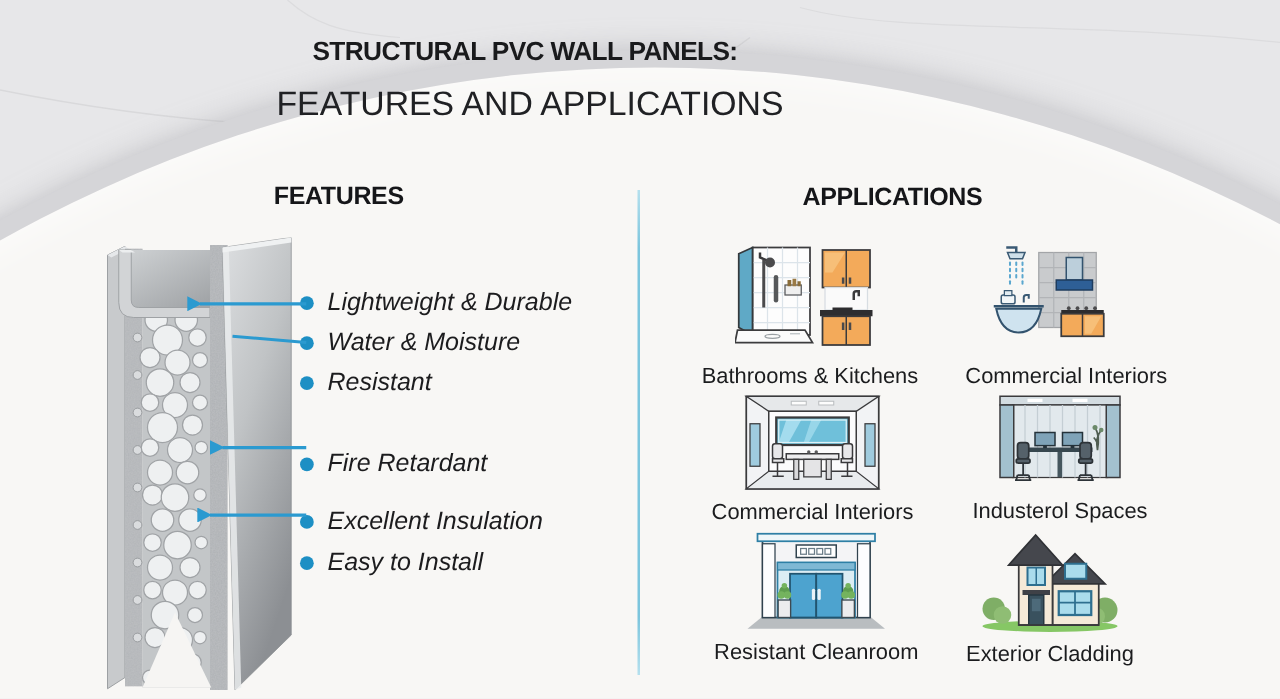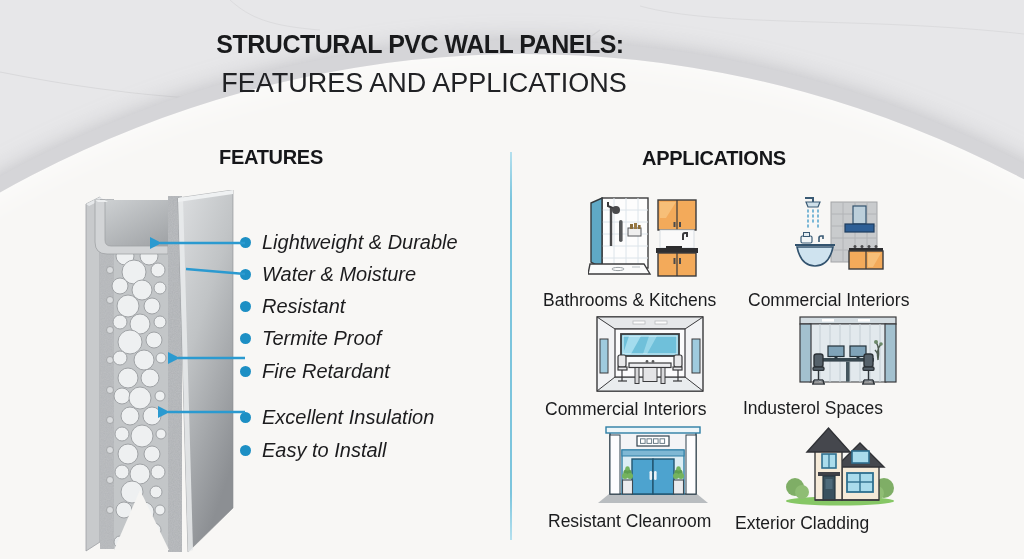--- a/index.html
+++ b/index.html
@@ -14,21 +14,21 @@
     border-radius:50%;
     background:#f8f7f5;
     border:14px solid #d5d5d8;
     box-shadow:0 0 22px rgba(160,160,166,.55), inset 0 0 40px rgba(255,255,255,.8);
     z-index:2;
   }
   .layer{position:absolute;left:0;top:0;width:1024px;height:559px;z-index:5;}
 
   .title-line1{
     position:absolute;left:0;top:30px;width:840px;text-align:center;
-    font-size:25px;font-weight:800;letter-spacing:-.5px;color:#191a1c;
+    font-size:21px;font-weight:800;letter-spacing:-.5px;color:#191a1c;
   }
   .title-line2{
     position:absolute;left:0;top:68px;width:848px;text-align:center;
     font-size:27px;font-weight:400;letter-spacing:0;color:#202124;
   }
   .section-heading{
     position:absolute;font-size:20px;font-weight:800;letter-spacing:-.3px;color:#151619;
   }
   .heading-features{left:160px;top:146px;width:222px;text-align:center;}
   .heading-apps{left:642px;top:147px;width:222px;}
@@ -44,21 +44,21 @@
   .feature-text{font-size:20px;color:#1c1c1e;white-space:nowrap;}
 
   .divider{
     position:absolute;left:510px;top:152px;width:2px;height:388px;
     background:linear-gradient(180deg,#b5e0ee 0%,#7cc5dd 12%,#7cc5dd 88%,#b5e0ee 100%);
   }
 
   .panel-illustration{position:absolute;left:70px;top:190px;z-index:5;}
   .callout-arrows{position:absolute;left:0;top:0;z-index:6;}
 
-  .app-cell{position:absolute;width:210px;z-index:5;}
+  .app-cell{position:absolute;width:210px;text-align:center;z-index:5;}
   .app-icon{display:block;margin:0 auto;}
   .app-label{font-size:17.5px;color:#1b1c1e;margin-top:6px;white-space:nowrap;}
 </style>
 </head>
 <body>
 
 <div class="canvas">
 
   <svg class="marble-cracks" width="1024" height="559">
     <path d="M0,72 C120,96 260,112 432,92 C520,82 560,60 600,30" stroke="#d9d9db" stroke-width="1.2" fill="none"></path>
@@ -79,24 +79,20 @@
       <span class="feature-bullet"></span>
       <span class="feature-text">Lightweight &amp; Durable</span>
     </div>
     <div class="feature-item" style="top:261px">
       <span class="feature-bullet"></span>
       <span class="feature-text">Water &amp; Moisture</span>
     </div>
     <div class="feature-item" style="top:293px">
       <span class="feature-bullet"></span>
       <span class="feature-text">Resistant</span>
-    </div>
-    <div class="feature-item" style="top:325px">
-      <span class="feature-bullet"></span>
-      <span class="feature-text">Termite Proof</span>
     </div>
     <div class="feature-item" style="top:358px">
       <span class="feature-bullet"></span>
       <span class="feature-text">Fire Retardant</span>
     </div>
     <div class="feature-item" style="top:437px">
       <span class="feature-bullet"></span>
       <span class="feature-text">Easy to Install</span>
     </div>
     <div class="feature-item" style="top:404px">

